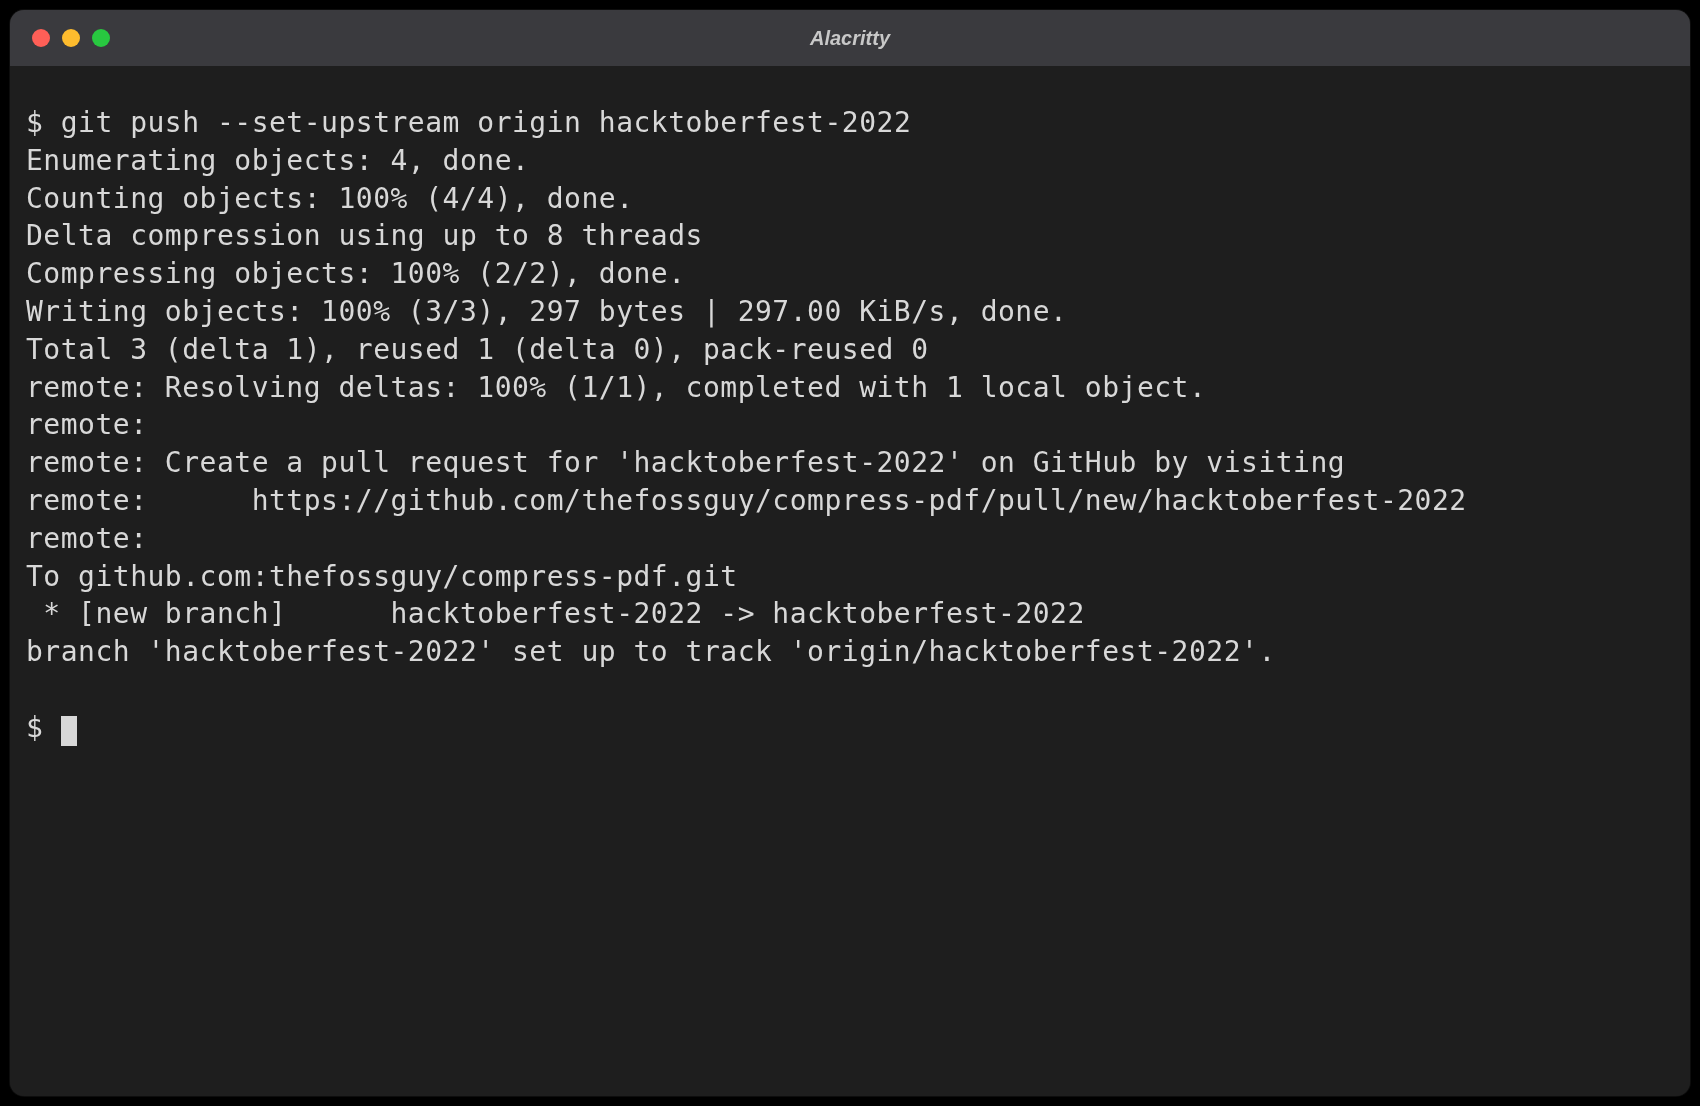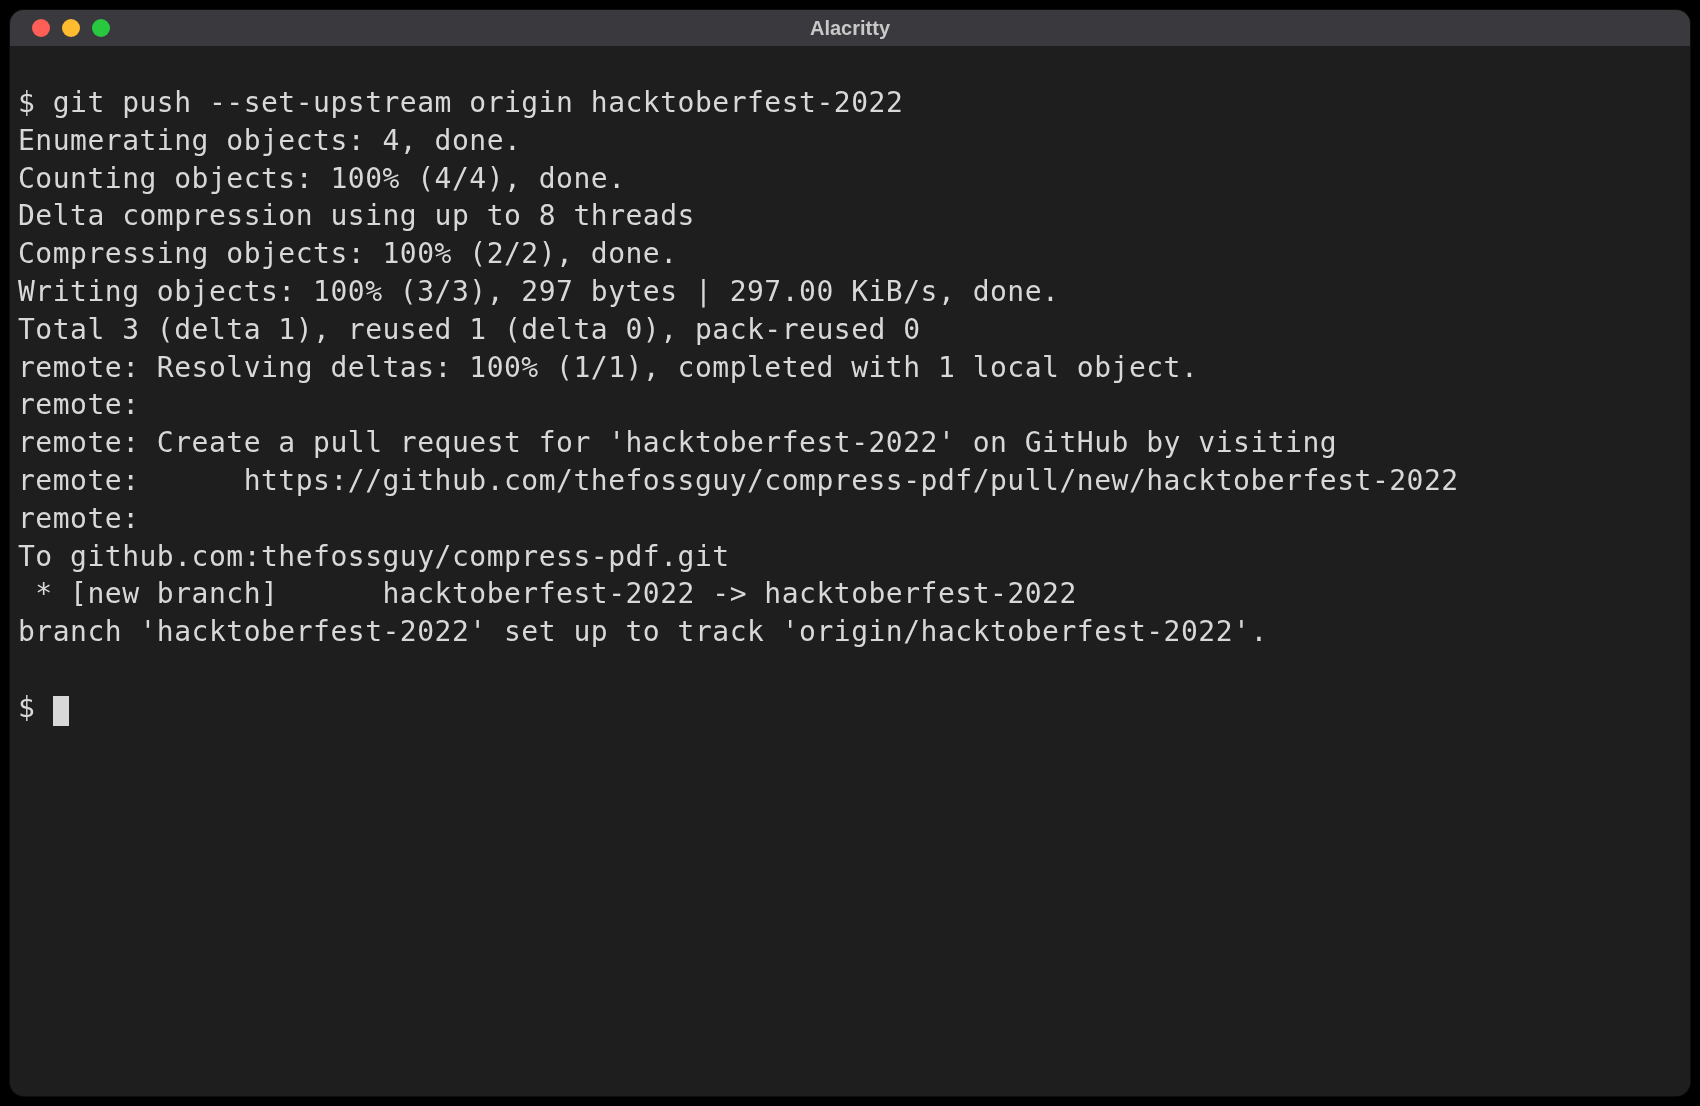--- a/index.html
+++ b/index.html
@@ -20,26 +20,27 @@
       width: 1680px;
       height: 1086px;
       background: #1e1e1e;
       border-radius: 14px;
       overflow: hidden;
       display: flex;
       flex-direction: column;
       box-shadow: 0 0 0 1px rgba(255,255,255,0.05);
     }
     .titlebar {
-      height: 36px;
+      height: 56px;
       background: #3a3a3e;
       display: flex;
       align-items: center;
       position: relative;
       flex-shrink: 0;
+      font-style: italic;
     }
     .traffic-lights {
       display: flex;
       gap: 12px;
       margin-left: 22px;
       align-items: center;
     }
     .traffic-light {
       width: 18px;
       height: 18px;
@@ -53,21 +54,21 @@
       left: 50%;
       transform: translateX(-50%);
       color: #c8c8c8;
       font-size: 20px;
       font-weight: 600;
       font-family: -apple-system, BlinkMacSystemFont, 'Segoe UI', sans-serif;
     }
     .terminal-body {
       flex: 1;
       background: #1e1e1e;
-      padding: 38px 8px 8px 8px;
+      padding: 38px 8px 8px 16px;
       color: #d8d8d8;
       font-size: 28px;
       line-height: 1.35;
       white-space: pre-wrap;
       word-break: break-all;
       overflow: hidden;
       font-family: 'Menlo', 'Monaco', 'Consolas', monospace;
       letter-spacing: 0.5px;
     }
     .line {

